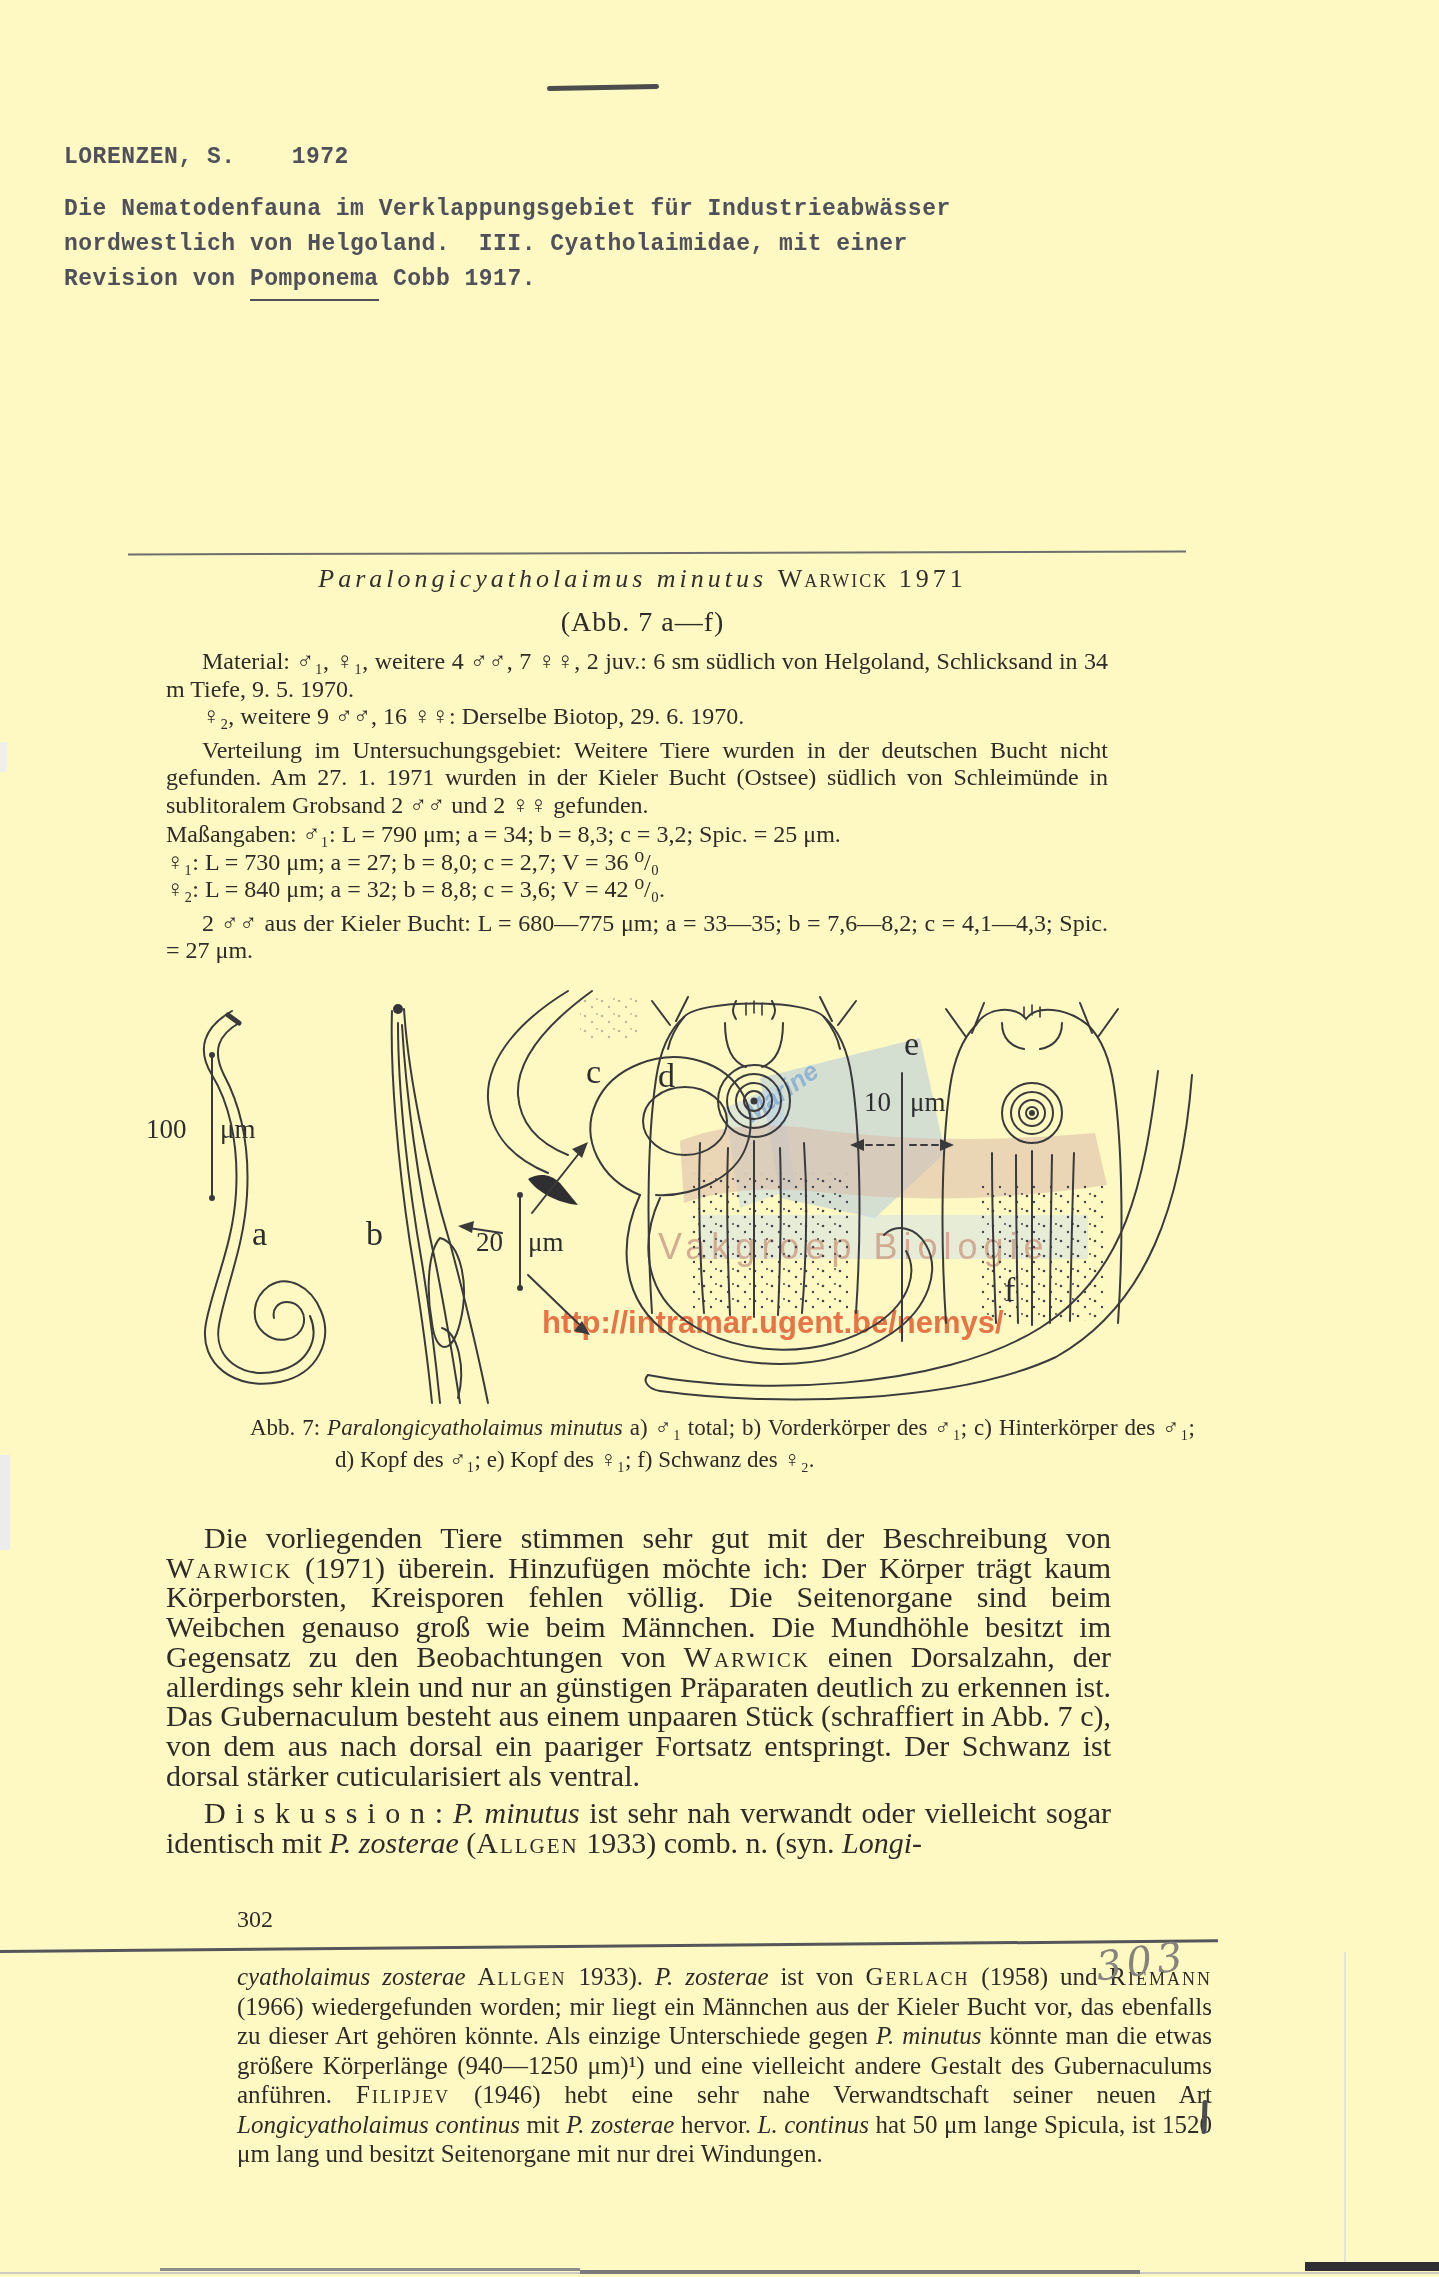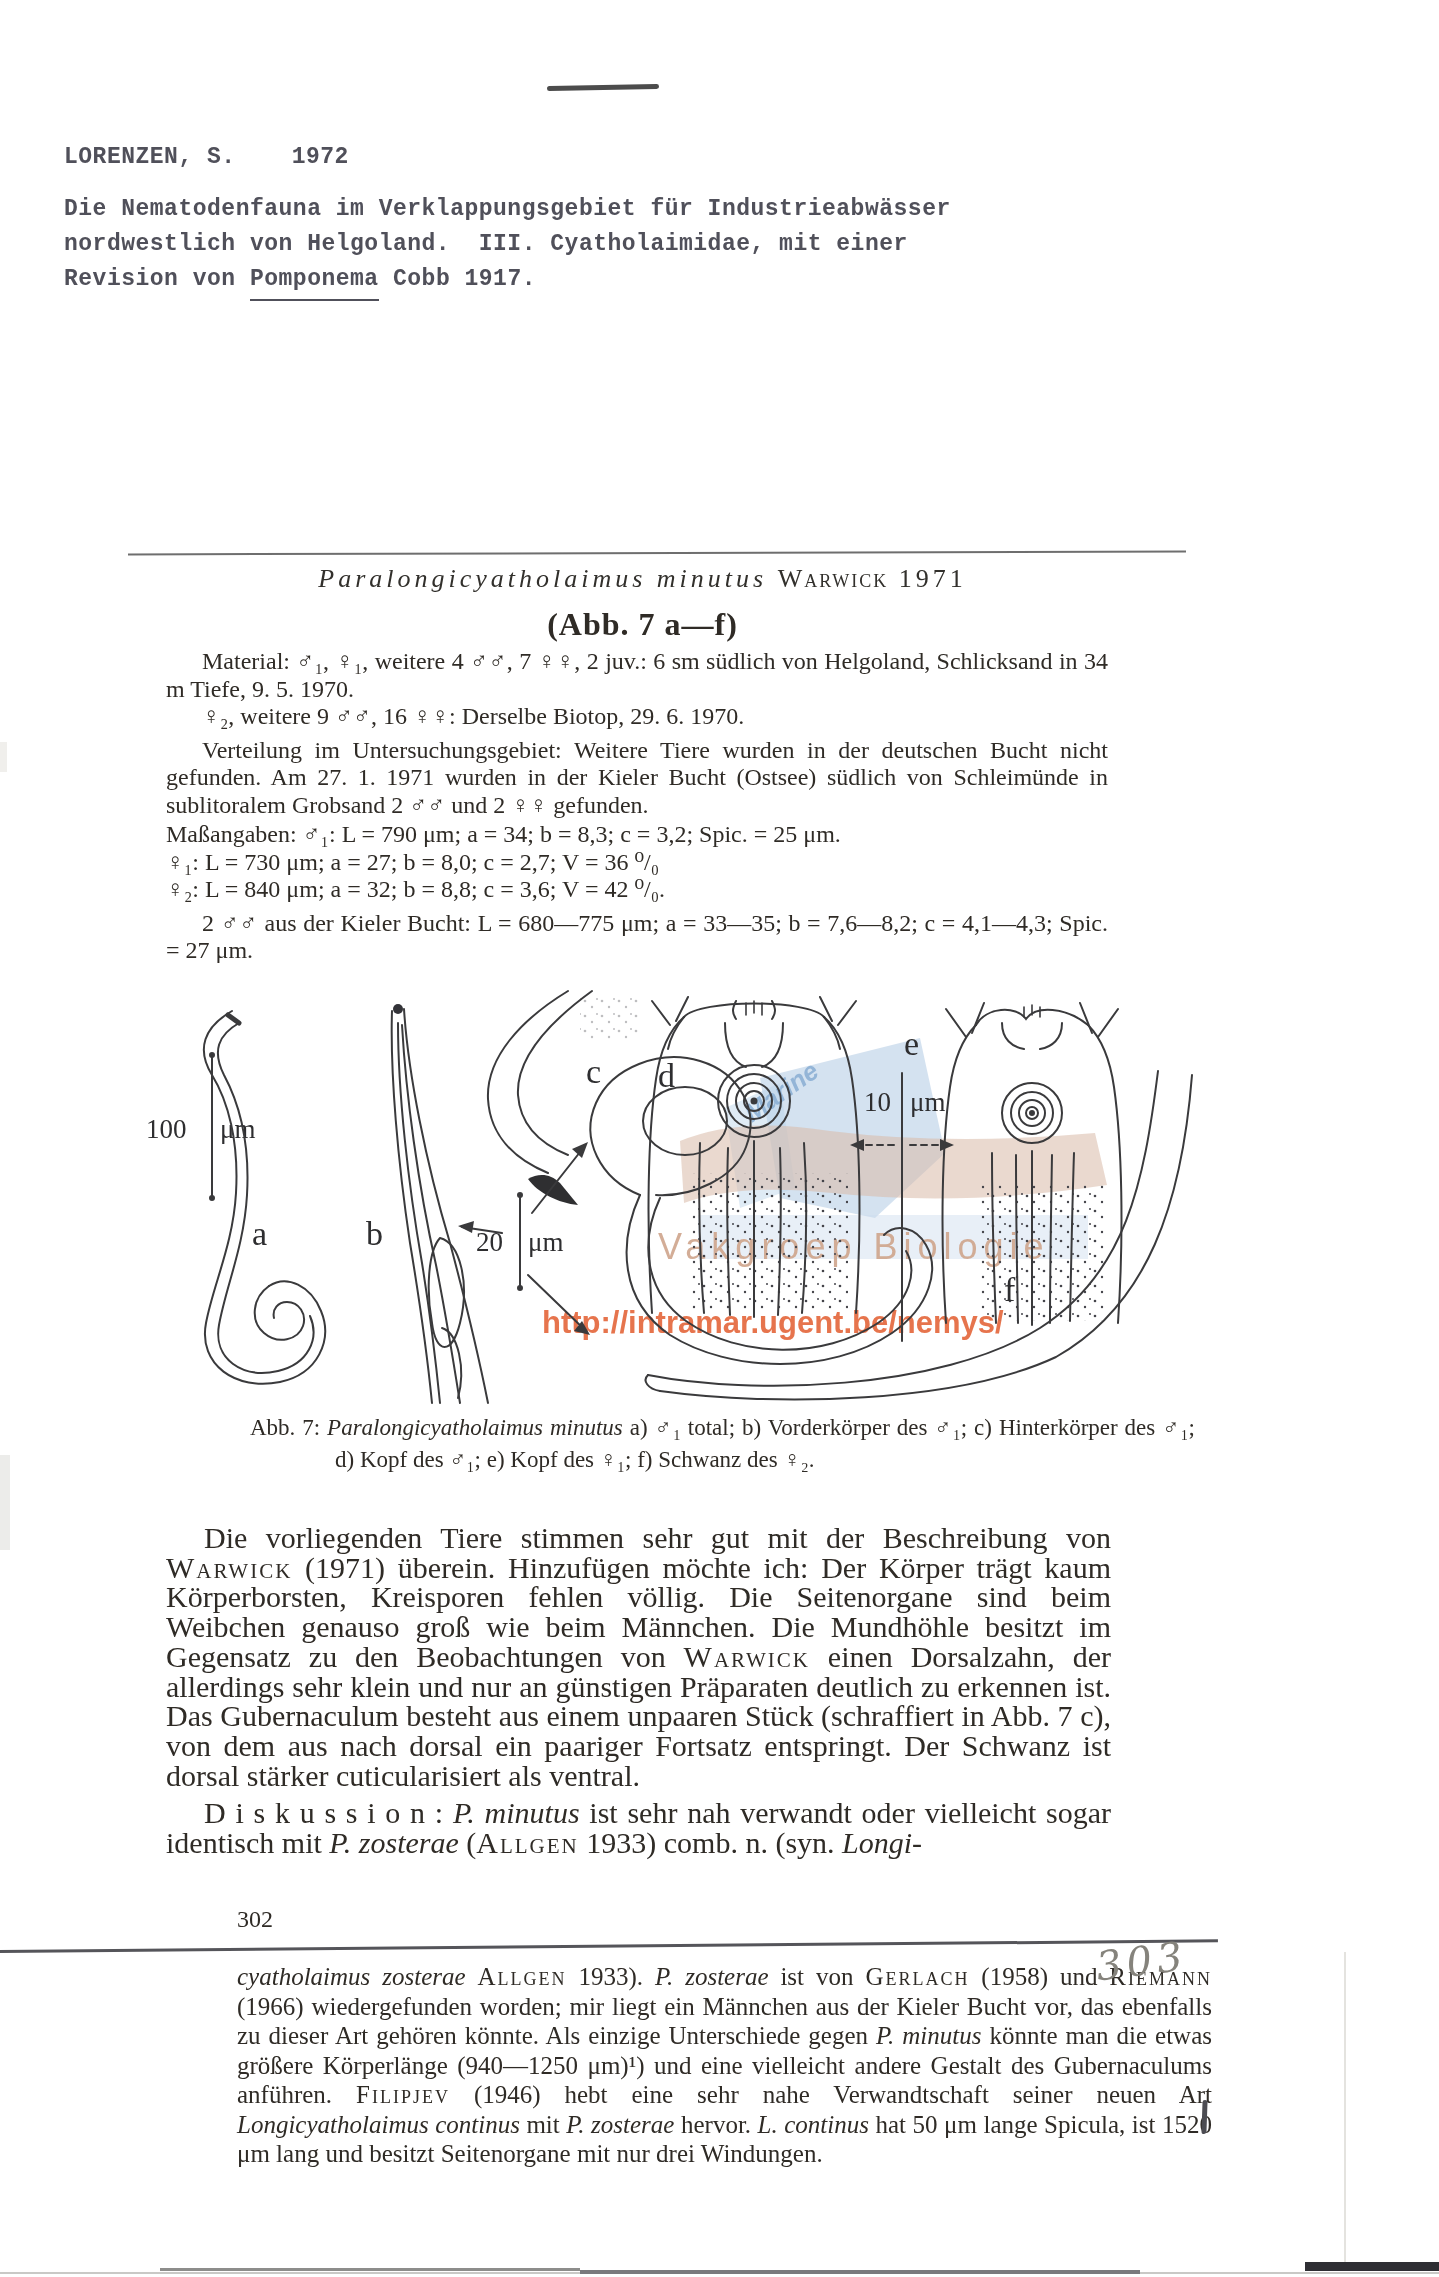--- a/index.html
+++ b/index.html
@@ -1,32 +1,32 @@
 <!DOCTYPE html>
 <html><head>
 <meta charset="utf-8">
 <style>
   html,body{margin:0;padding:0;background:#9a9a98;}
-  .page{position:relative;width:1439px;height:2277px;background:#ffffff;overflow:hidden;
+  .page{position:relative;width:1439px;height:2277px;background:#fef9c3;overflow:hidden;
         font-family:"Liberation Serif","DejaVu Serif",serif;color:#2f2b26;}
   
   .citation{position:absolute;left:64px;top:140px;width:930px;
             font-family:"Liberation Mono","DejaVu Sans Mono",monospace;
             font-weight:bold;font-size:23px;line-height:35px;color:#50505a;letter-spacing:.5px;}
   .cite-top{margin-bottom:17px;}
   .cite-year{margin-left:56px;}
   .cite-title{white-space:pre-wrap;}
   .cite-source{margin-top:13px;}
   .und{border-bottom:2px solid currentColor;padding-bottom:7px;}
   
   .rule-title{position:absolute;left:128px;top:552px;width:1058px;height:2px;background:#6e6e6e;
               transform:rotate(-.15deg);}
   .sp-head{position:absolute;left:170px;top:564px;width:945px;text-align:center;
            font-size:26px;color:#32302c;letter-spacing:4px;}
-  .sp-sub{position:absolute;left:170px;top:606px;width:945px;text-align:center;font-size:32px;letter-spacing:1px;font-weight:bold;}
+  .sp-sub{position:absolute;left:170px;top:606px;width:945px;text-align:center;font-size:28px;letter-spacing:1px;}
   .sc{font-variant:small-caps;letter-spacing:2px;}
   .textblock{position:absolute;text-align:justify;}
   .tb-upper{left:166px;top:648px;width:942px;font-size:24px;line-height:27.5px;}
   .tb-upper p{margin:0;text-indent:36px;}
   .tb-upper p.mt{margin-top:6px;}
   .measure{margin-top:2px;white-space:pre-line;text-align:left;}
   
   .figure{position:absolute;left:140px;top:983px;width:1180px;height:430px;}
   .fig-caption{position:absolute;left:250px;top:1412px;width:860px;font-size:23px;line-height:32px;
                text-align:justify;padding-left:85px;text-indent:-85px;}

